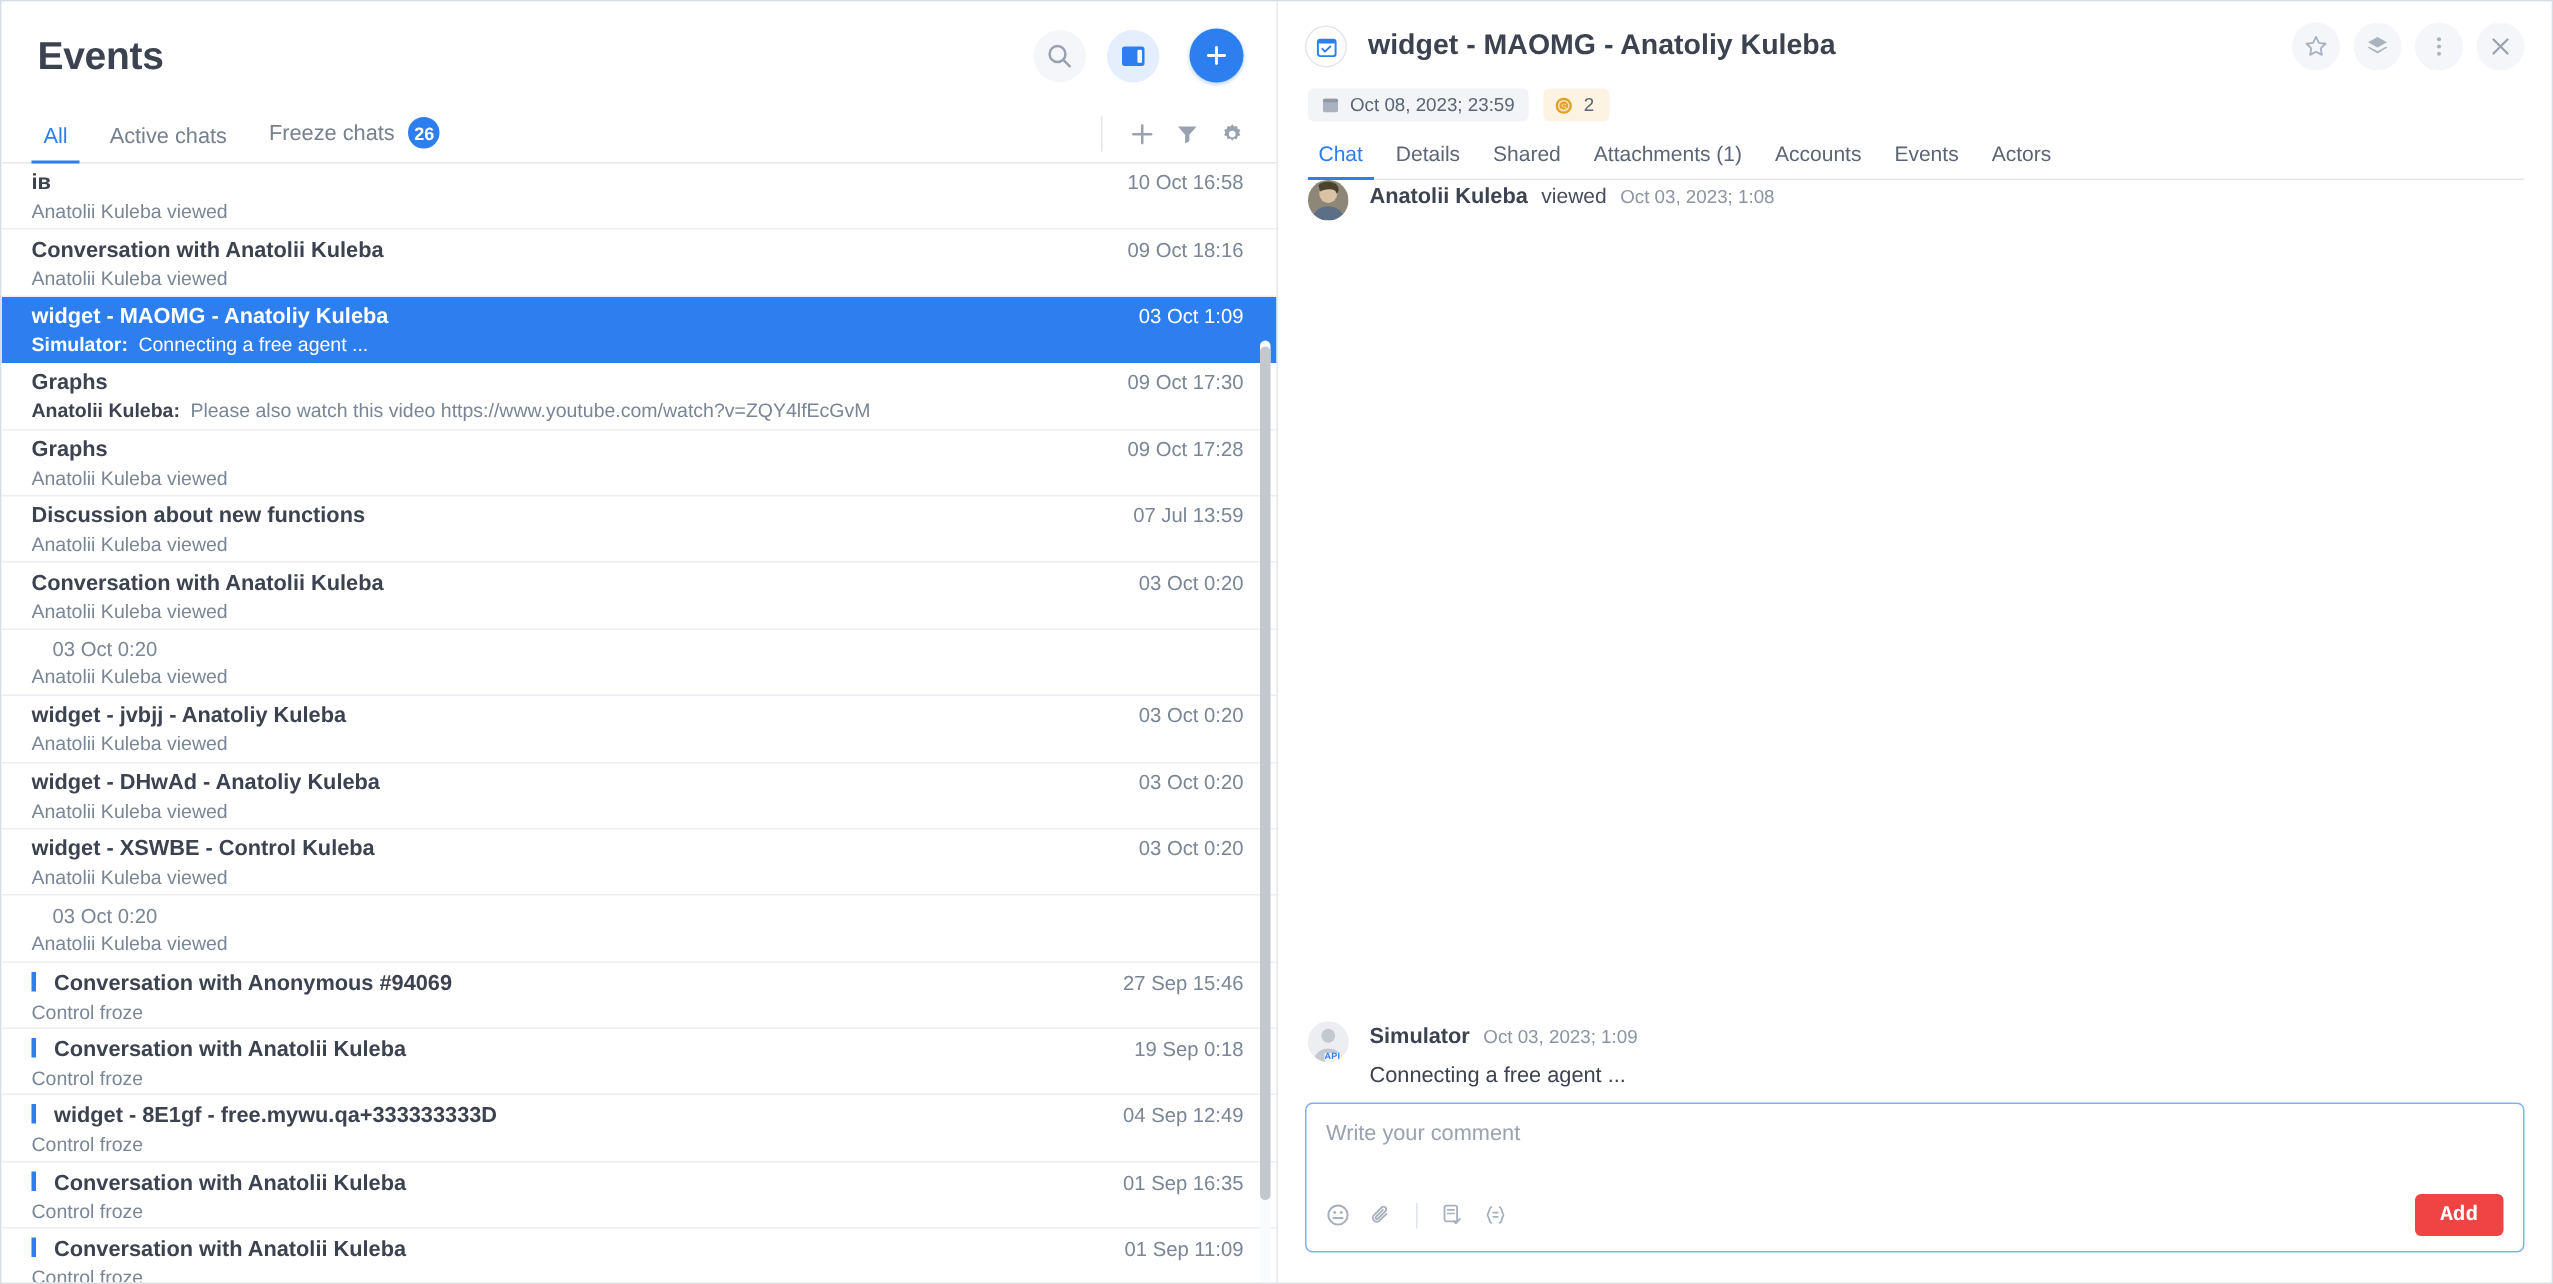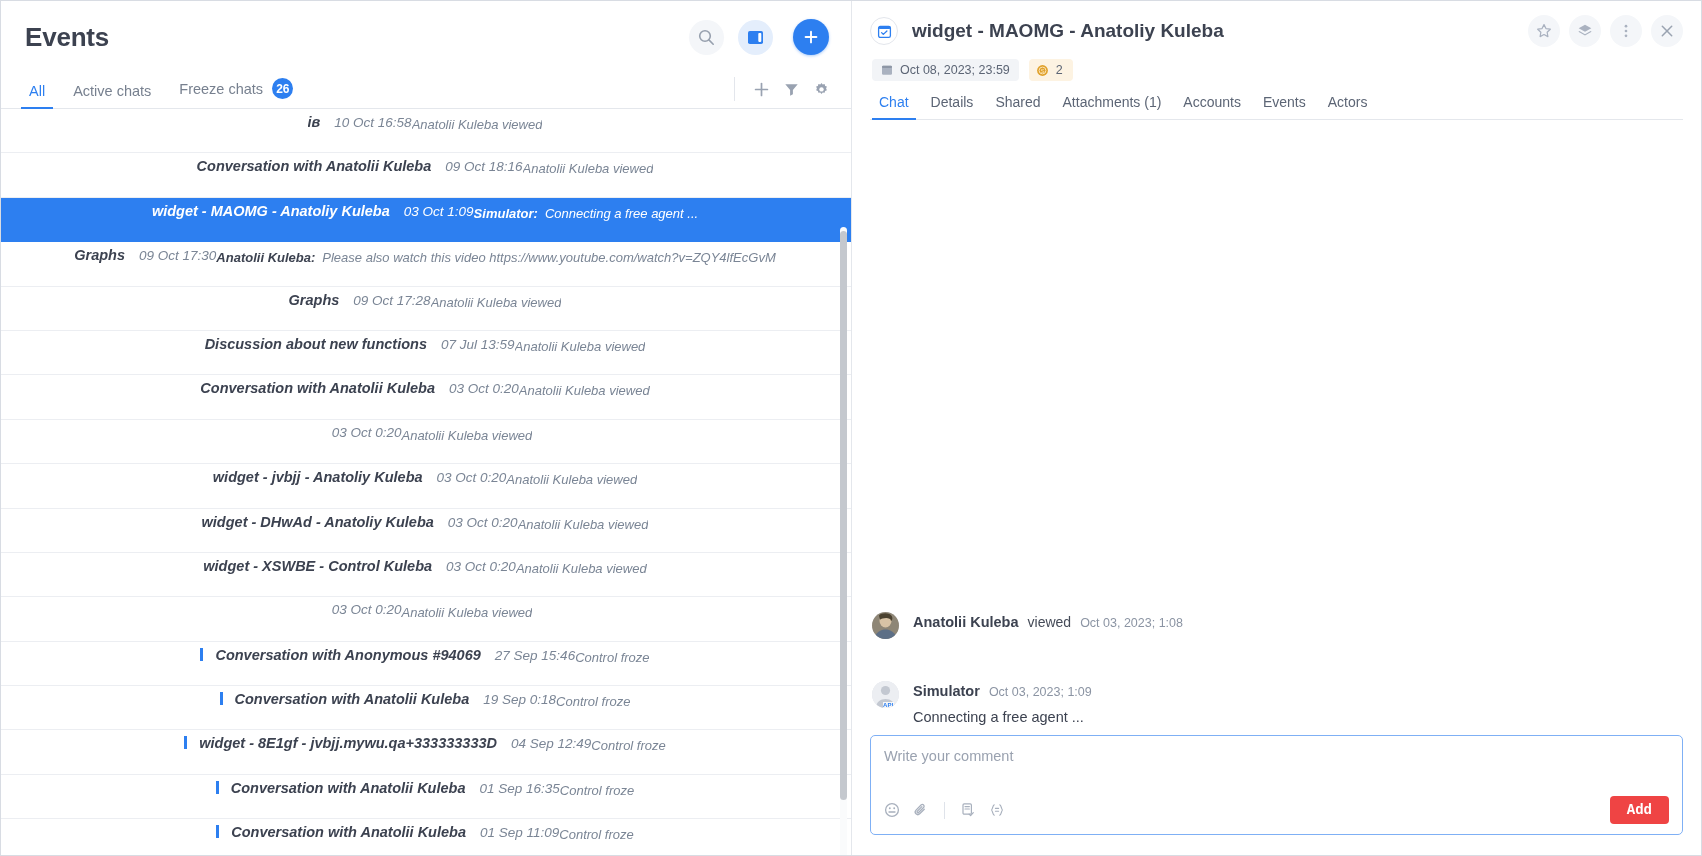--- a/index.html
+++ b/index.html
@@ -101,24 +101,23 @@
   .lp-list {
     flex: 1 1 auto;
     overflow: hidden;
     position: relative;
   }
   .ev-row {
     height: 44.4px;
     padding: 5px 22px 4px 20px;
     border-bottom: 1px solid #eceef2;
     display: flex;
-    flex-direction: row;
+    flex-direction: column;
     justify-content: center;
     position: relative;
-    font-style: italic;
   }
   .ev-row.selected {
     background: #2d7ff0;
     border-bottom-color: #2d7ff0;
   }
   .ev-line1 {
     display: flex; align-items: baseline;
   }
   .ev-title {
     font-size: 14.5px;
@@ -235,21 +234,21 @@
     content: "";
     position: absolute; left: 0; right: 0; bottom: -1px;
     height: 2.5px; background: #2d7ff0;
   }
 
   .rp-messages {
     flex: 1 1 auto;
     padding: 0 20px;
     display: flex;
     flex-direction: column;
-    justify-content: flex-end;
+    justify-content: space-between;
     overflow: hidden;
     gap: 18px;
   }
   .msg {
     display: flex;
     align-items: flex-start;
     margin-bottom: 24px;
   }
   .msg:last-child { margin-bottom: 10px; }
   .msg-avatar {
@@ -476,21 +475,21 @@
             <div class="ev-line1">
               <span class="froze-bar"></span>
               <div class="ev-title">Conversation with Anatolii Kuleba</div>
               <div class="ev-time">19 Sep 0:18</div>
             </div>
             <div class="ev-line2">Control froze</div>
           </div>
           <div class="ev-row">
             <div class="ev-line1">
               <span class="froze-bar"></span>
-              <div class="ev-title">widget - 8E1gf - jvbjj.mywu.qa+333333333D</div>
+              <div class="ev-title">widget - 8E1gf - free.mywu.qa+333333333D</div>
               <div class="ev-time">04 Sep 12:49</div>
             </div>
             <div class="ev-line2">Control froze</div>
           </div>
           <div class="ev-row">
             <div class="ev-line1">
               <span class="froze-bar"></span>
               <div class="ev-title">Conversation with Anatolii Kuleba</div>
               <div class="ev-time">01 Sep 16:35</div>
             </div>

